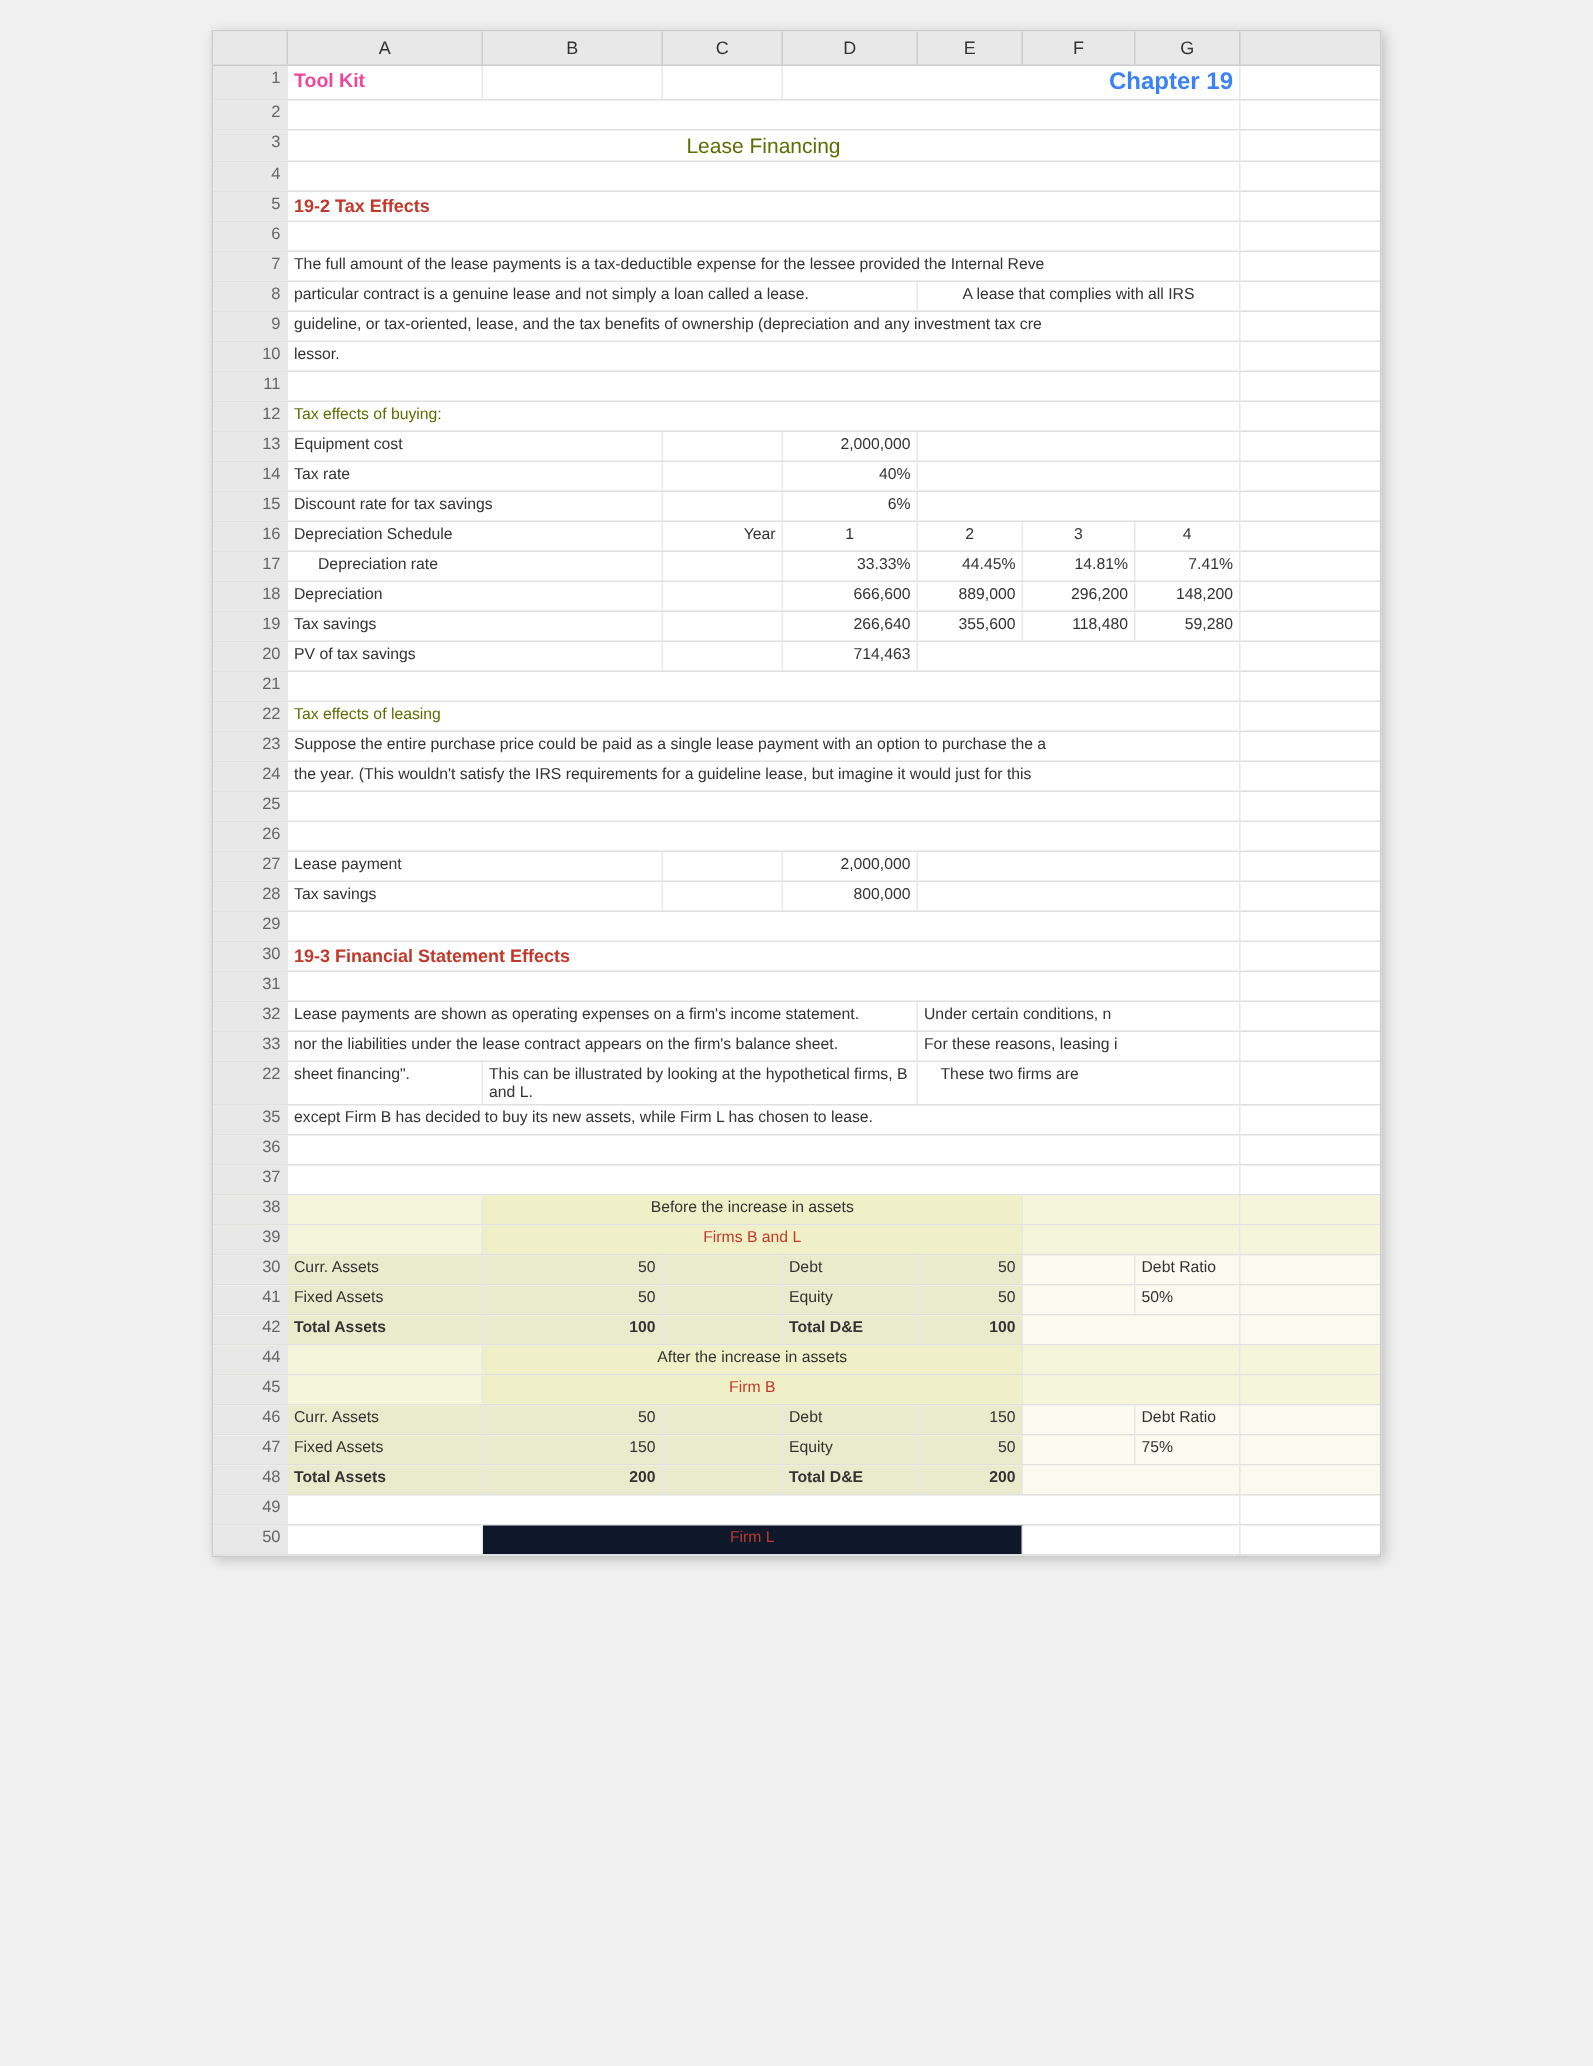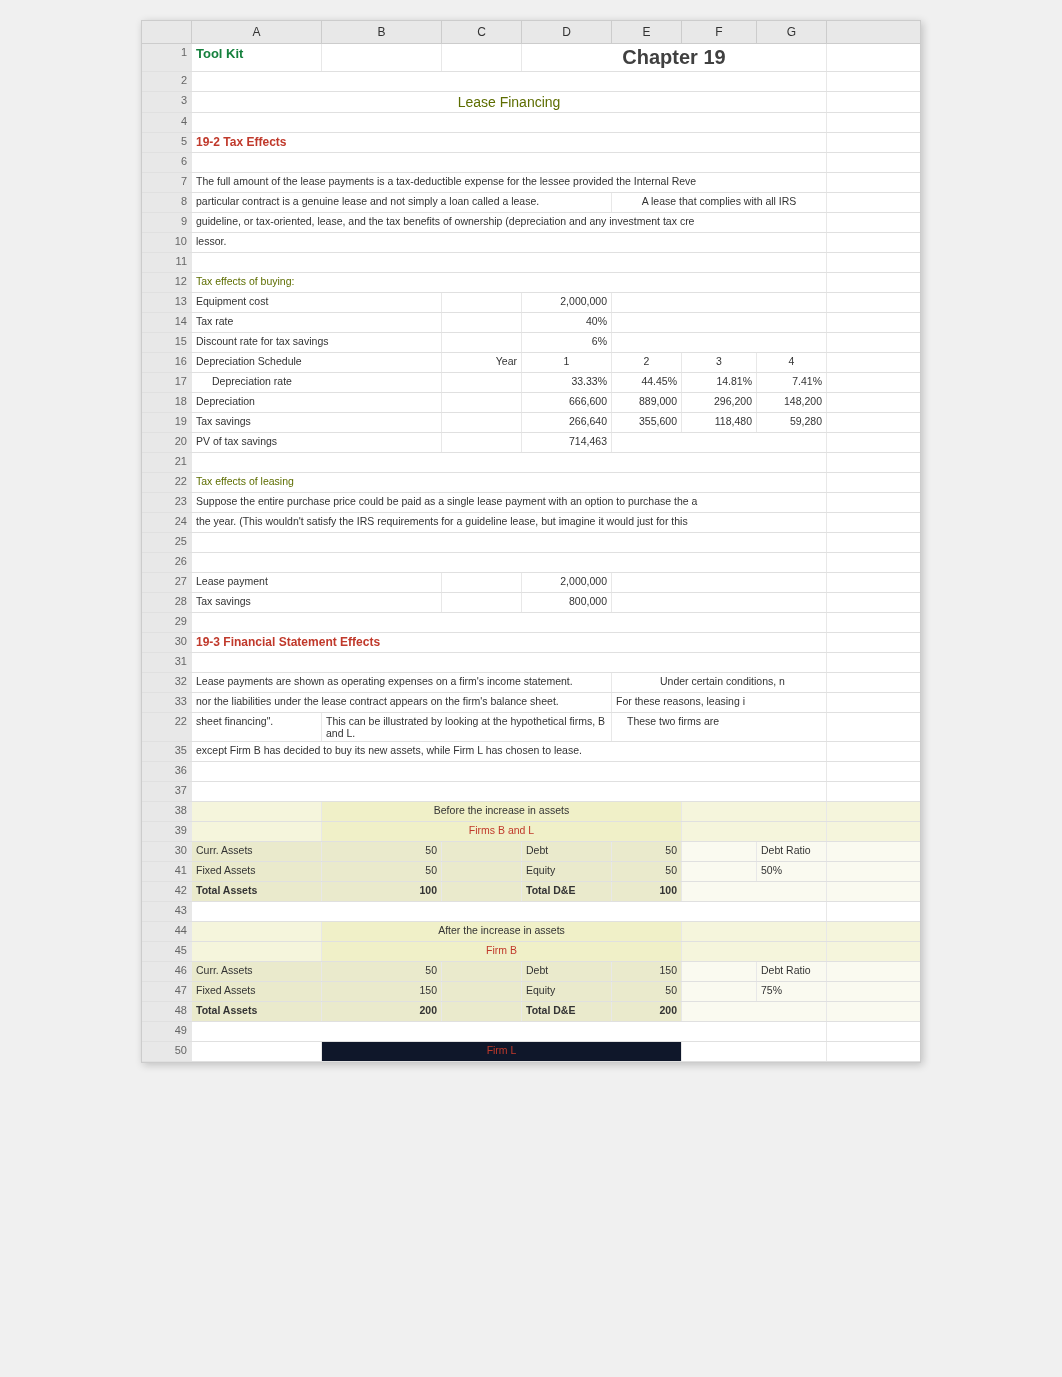--- a/index.html
+++ b/index.html
@@ -45,26 +45,26 @@
       background: #e8e8e8;
     }
     .cell {
       padding: 2px 4px;
       border-right: 1px solid #e8e8e8;
       font-size: 11px;
       white-space: nowrap;
       overflow: hidden;
     }
     .bold { font-weight: bold; }
-    .blue { color: #15803d; }
+    .blue { color: #ec4899; }
     .chapter-title {
-      color: #404040;
-      font-size: 20px;
+      color: #3b82f6;
+      font-size: 16px;
       font-weight: bold;
-      text-align: center;
+      text-align: right;
     }
     .lease-title {
       color: #5d6d00;
       font-size: 14px;
       text-align: center;
     }
     .section-header {
       color: #c0392b;
       font-weight: bold;
       font-size: 12px;
@@ -294,21 +294,21 @@
   </div>
 
   <div class="row">
     <div class="row-num cell">31</div>
     <div class="cell" style="grid-column: span 7;"></div>
   </div>
 
   <div class="row">
     <div class="row-num cell">32</div>
     <div class="cell small-text" style="grid-column: span 4; overflow: visible; white-space: normal;">Lease payments are shown as operating expenses on a firm's income statement.</div>
-    <div class="cell small-text" style="grid-column: span 3; overflow: visible; white-space: normal; margin-left: 44px;">Under certain conditions, n</div>
+    <div class="cell small-text" style="grid-column: span 3; overflow: visible; white-space: normal;">Under certain conditions, n</div>
   </div>
 
   <div class="row">
     <div class="row-num cell">33</div>
     <div class="cell small-text" style="grid-column: span 4; overflow: visible; white-space: normal;">nor the liabilities under the lease contract appears on the firm's balance sheet.</div>
     <div class="cell small-text" style="grid-column: span 3; overflow: visible; white-space: normal;">For these reasons, leasing i</div>
   </div>
 
   <div class="row">
     <div class="row-num cell">22</div>
@@ -371,24 +371,20 @@
   <div class="row table-data-row">
     <div class="row-num cell">42</div>
     <div class="cell small-text blue bold" style="background:#eaeacc;">Total Assets</div>
     <div class="cell small-text text-right blue bold" style="background:#eaeacc;">100</div>
     <div class="cell" style="background:#eaeacc;"></div>
     <div class="cell small-text blue bold" style="background:#eaeacc;">Total D&amp;E</div>
     <div class="cell small-text text-right blue bold" style="background:#eaeacc;">100</div>
     <div class="cell" style="grid-column: span 2;"></div>
   </div>
 
-  <div class="row">
-    <div class="row-num cell">43</div>
-    <div class="cell" style="grid-column: span 7;"></div>
-  </div>
 
   <div class="row after-header">
     <div class="row-num cell">44</div>
     <div class="cell"></div>
     <div class="cell small-text text-center" style="grid-column: span 4; background:#f0f0c8;">After the increase in assets</div>
     <div class="cell" style="grid-column: span 2;"></div>
   </div>
 
   <div class="row firm-b-row">
     <div class="row-num cell">45</div>

